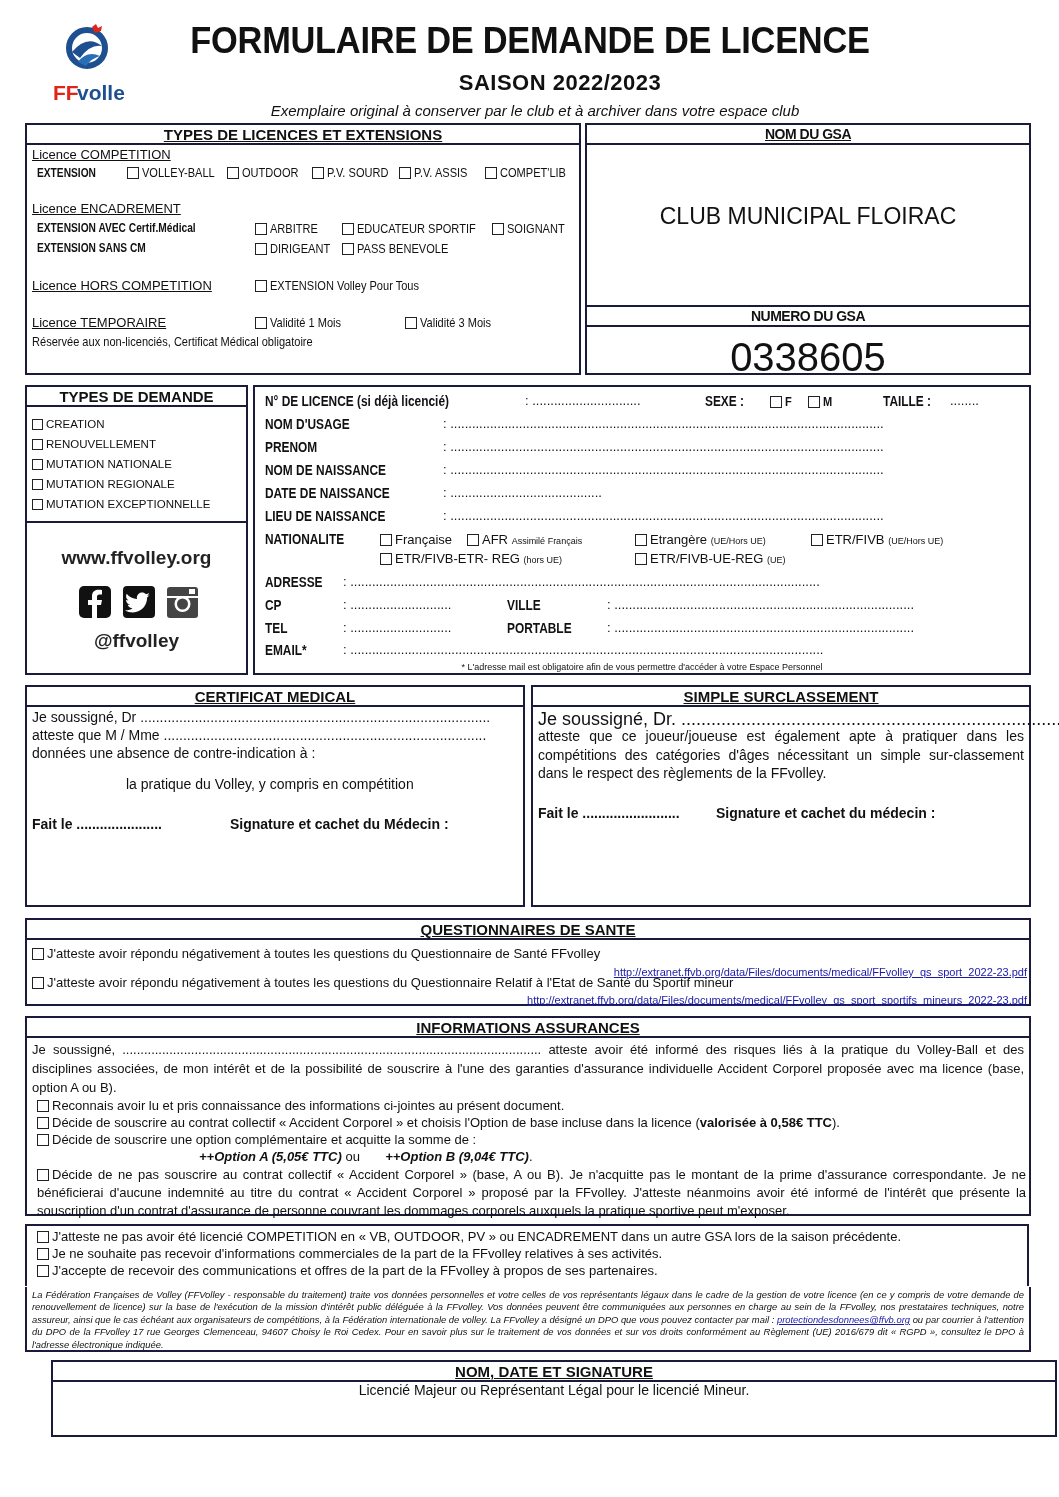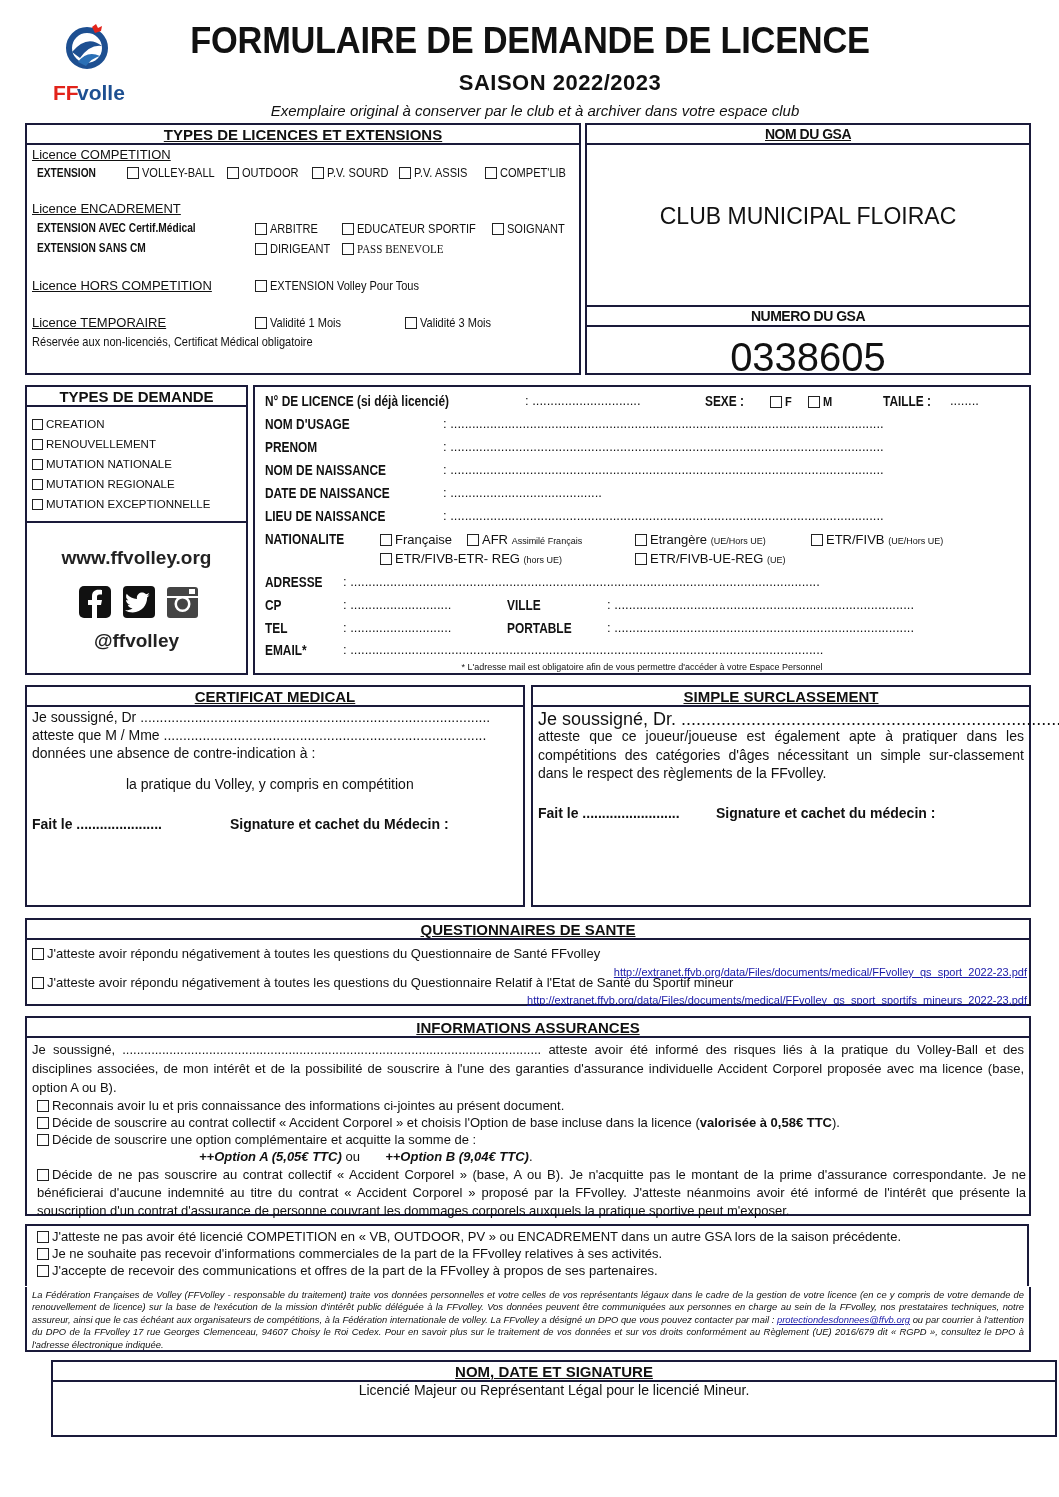--- a/index.html
+++ b/index.html
@@ -67,21 +67,21 @@
   <div class="row" style="left:372px;top:40px;"><span><span class="cb"></span><span class="opt">P.V. ASSIS</span></span></div>
   <div class="row" style="left:458px;top:40px;"><span><span class="cb"></span><span class="opt">COMPET'LIB</span></span></div>
 
   <div class="row u" style="left:5px;top:76px;">Licence ENCADREMENT</div>
   <div class="row" style="left:10px;top:95px;"><span class="ext">EXTENSION AVEC Certif.Médical</span></div>
   <div class="row" style="left:228px;top:96px;"><span><span class="cb"></span><span class="opt">ARBITRE</span></span></div>
   <div class="row" style="left:315px;top:96px;"><span><span class="cb"></span><span class="opt">EDUCATEUR SPORTIF</span></span></div>
   <div class="row" style="left:465px;top:96px;"><span><span class="cb"></span><span class="opt">SOIGNANT</span></span></div>
   <div class="row" style="left:10px;top:115px;"><span class="ext">EXTENSION SANS CM</span></div>
   <div class="row" style="left:228px;top:116px;"><span><span class="cb"></span><span class="opt">DIRIGEANT</span></span></div>
-  <div class="row" style="left:315px;top:116px;font-family:Liberation Serif, serif;"><span><span class="cb"></span><span class="opt">PASS BENEVOLE</span></span></div>
+  <div class="row" style="left:315px;top:116px;"><span><span class="cb"></span><span class="opt">PASS BENEVOLE</span></span></div>
 
   <div class="row u" style="left:5px;top:153px;">Licence HORS COMPETITION</div>
   <div class="row" style="left:228px;top:153px;"><span><span class="cb"></span><span class="opt">EXTENSION Volley Pour Tous</span></span></div>
 
   <div class="row u" style="left:5px;top:190px;">Licence TEMPORAIRE</div>
   <div class="row" style="left:228px;top:190px;"><span><span class="cb"></span><span class="opt">Validité 1 Mois</span></span></div>
   <div class="row" style="left:378px;top:190px;"><span><span class="cb"></span><span class="opt">Validité 3 Mois</span></span></div>
   <div class="row" style="left:5px;top:209px;font-size:12.5px;"><span class="opt" style="font-size:13px;">Réservée aux non-licenciés, Certificat Médical obligatoire</span></div>
 </div>
 

